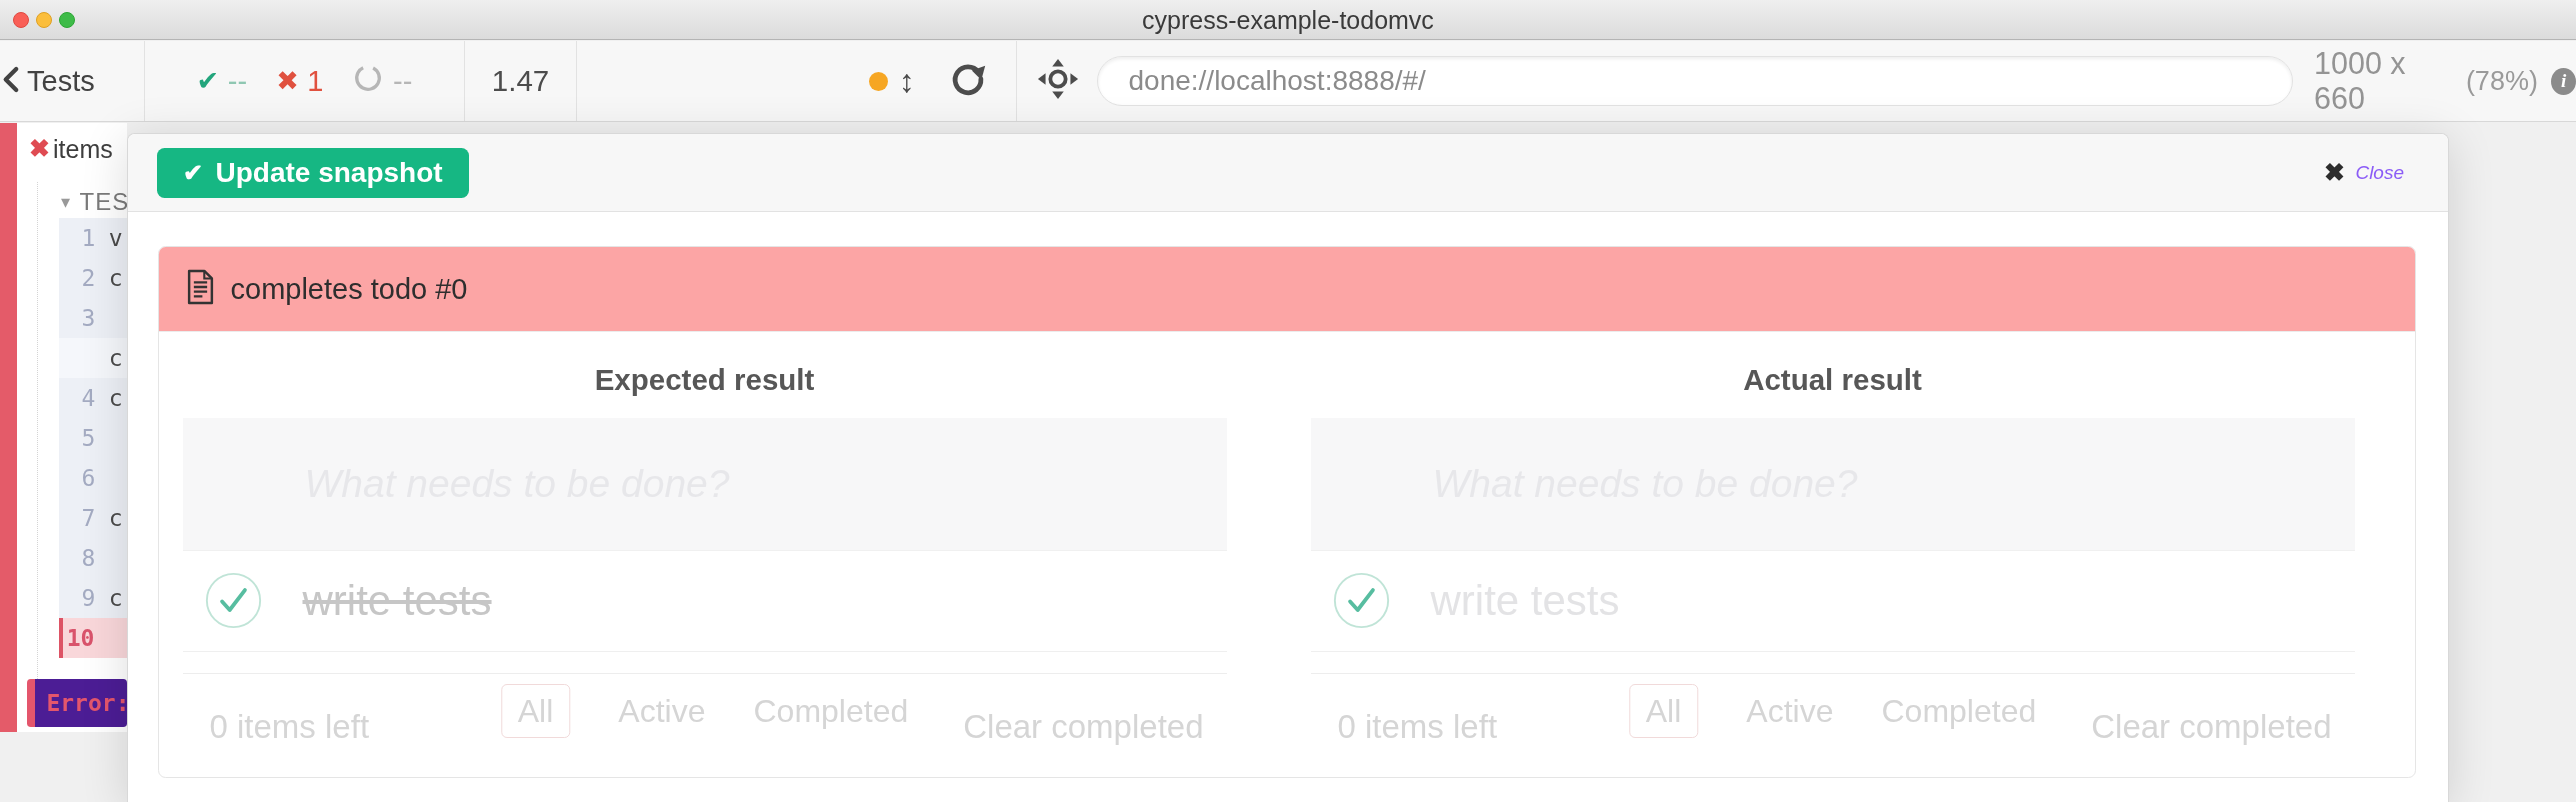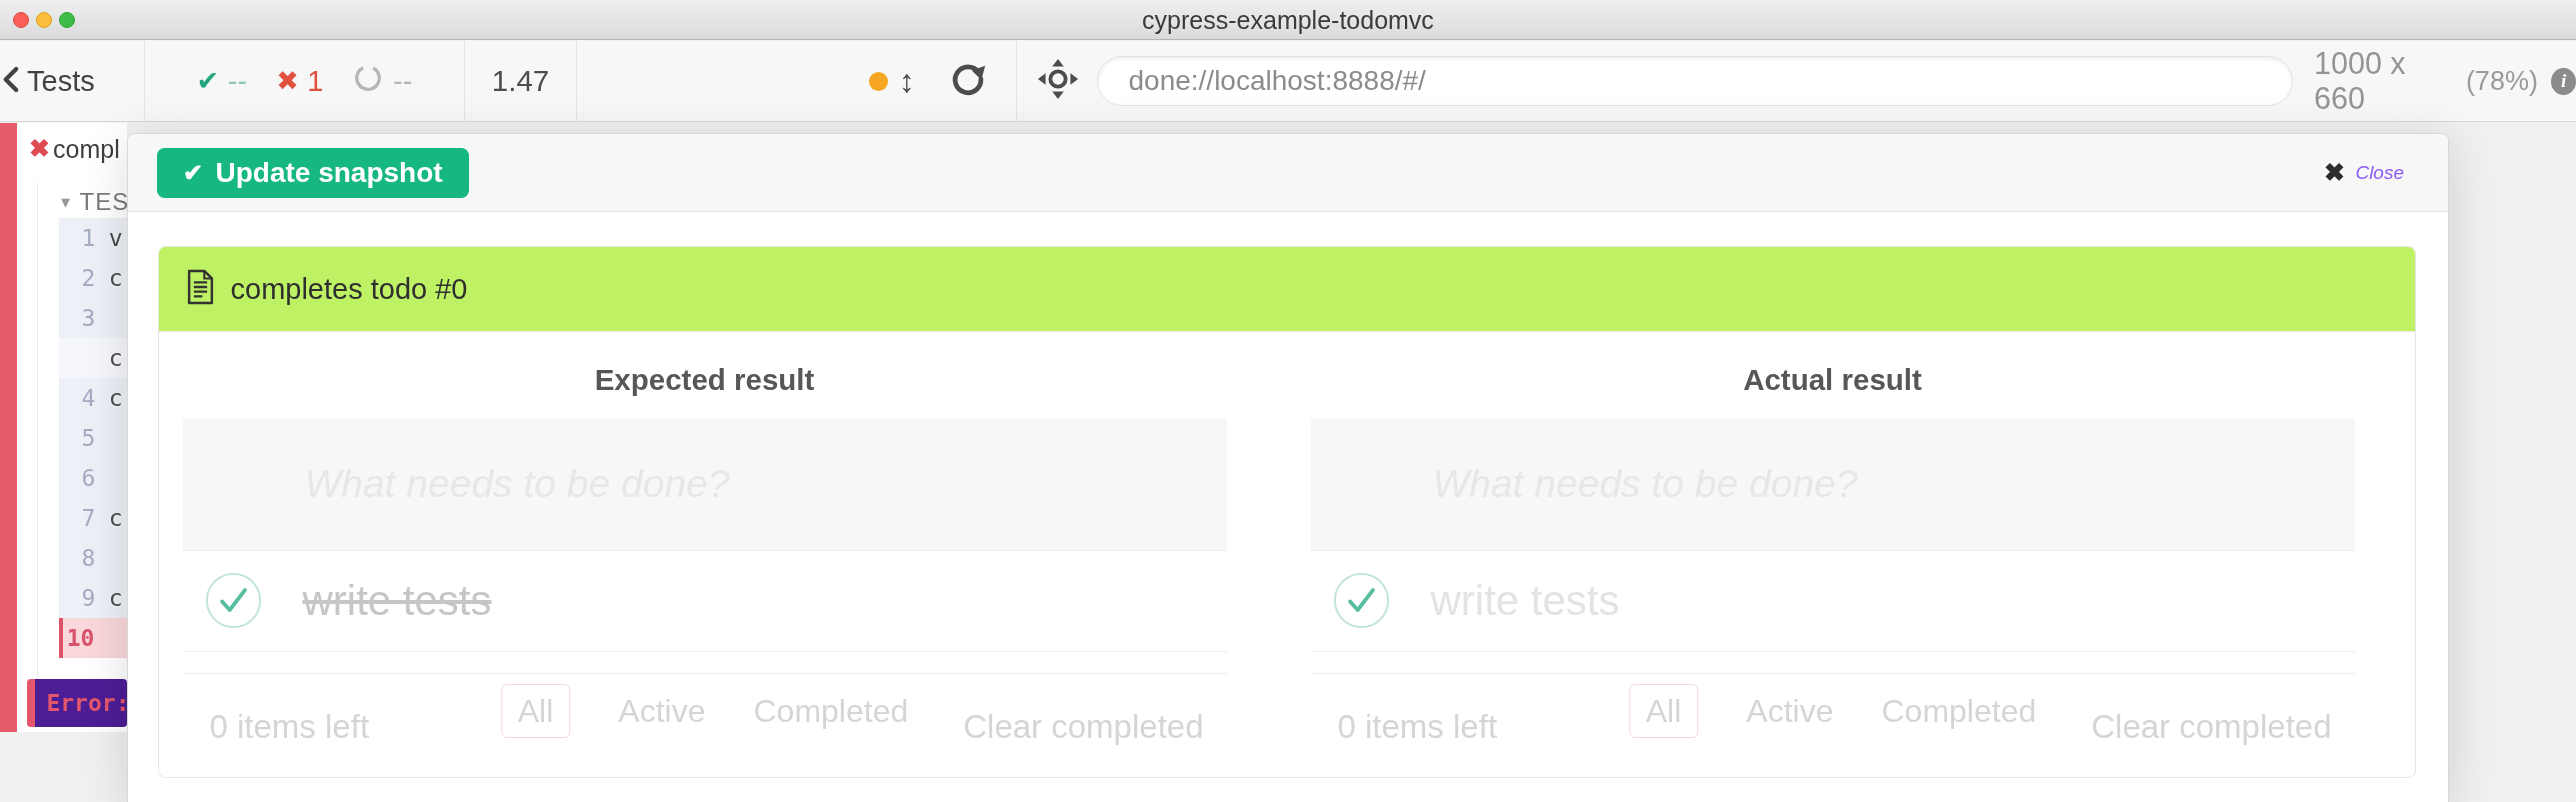--- a/index.html
+++ b/index.html
@@ -93,21 +93,21 @@
   .btn-update { display:flex; align-items:center; gap:12.4px; height:50px; padding:0 26px;
     background:#16b783; border:none; border-radius:7.6px; cursor:pointer;
     color:#fff; font-size:28px; font-weight:bold; font-family:"Liberation Sans",sans-serif; }
   .btn-update .chk { font-size:24px; }
   .btn-close { display:flex; align-items:center; gap:10.5px; cursor:pointer; }
   .btn-close .x { font-size:25px; font-weight:bold; color:#2d2d2d; }
   .btn-close .lbl { font-size:19px; color:#8b5cf6;font-style:italic; }
 
   .card { position:absolute; left:29.5px; top:112px; width:2258px; height:532px;
           border:1px solid #e5e5e5; border-radius:7.6px; background:#fff; overflow:hidden; }
-  .card-header { height:85px; background:#bef264; border-bottom:1px solid #ececec;
+  .card-header { height:85px; background:#fca5a5; border-bottom:1px solid #ececec;
                  display:flex; align-items:center; padding-left:27px; gap:16px; }
   .card-title { font-size:29px; color:#2e2e2e; }
   .card-body { display:flex; height:446px; }
   .panel { width:50%; padding-top:30.5px; }
   .panel-heading { width:1044px; margin-left:24px; text-align:center;
                    font-size:29.5px; font-weight:bold; color:#575757; }
 
   
   .todoapp { width:1044px; margin-left:24px; margin-top:21px; font-weight:300; }
   .todo-input { height:133px; background:#f7f7f8; border-bottom:1px solid #f0f0f0;
@@ -195,21 +195,21 @@
     <span class="vp-size">1000 x 660</span>
     <span class="vp-scale">(78%)</span>
     <span class="info-circle">i</span>
   </div>
 </div>
 
 <div class="reporter">
   <div class="rep-stripe"></div>
   <div class="rep-dotted"></div>
   <span class="rep-fail-x">✖</span>
-  <span class="rep-test-name">compl</span>
+  <span class="rep-test-name">items</span>
   <div class="rep-suite">
     <span class="rep-caret">▾</span>
     <span class="rep-suite-lbl">TES</span>
   </div>
   <div class="codeblock">
     <div class="code-row">
         <span class="gut">1</span>
         <span class="frag">v</span>
       </div>
     <div class="code-row">

